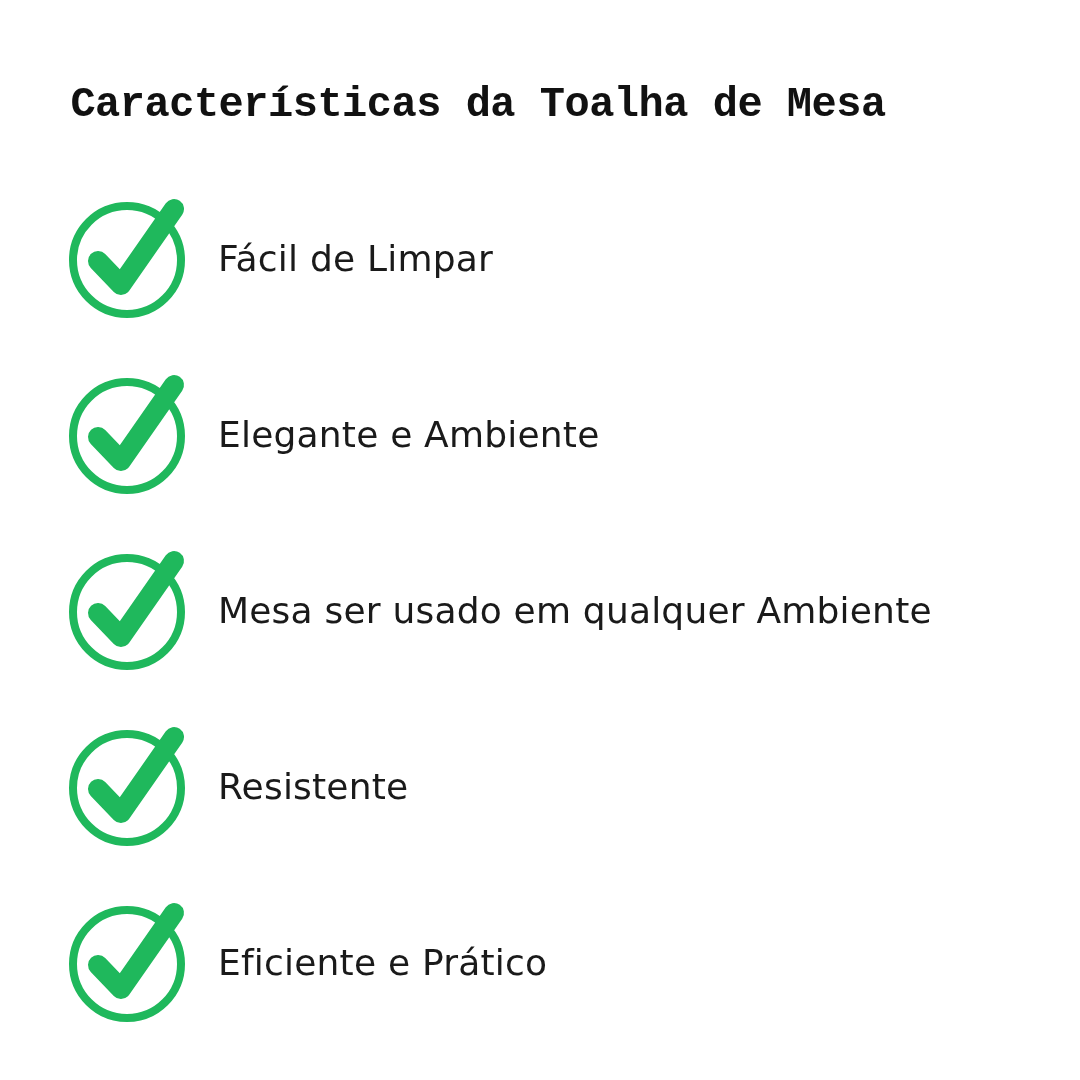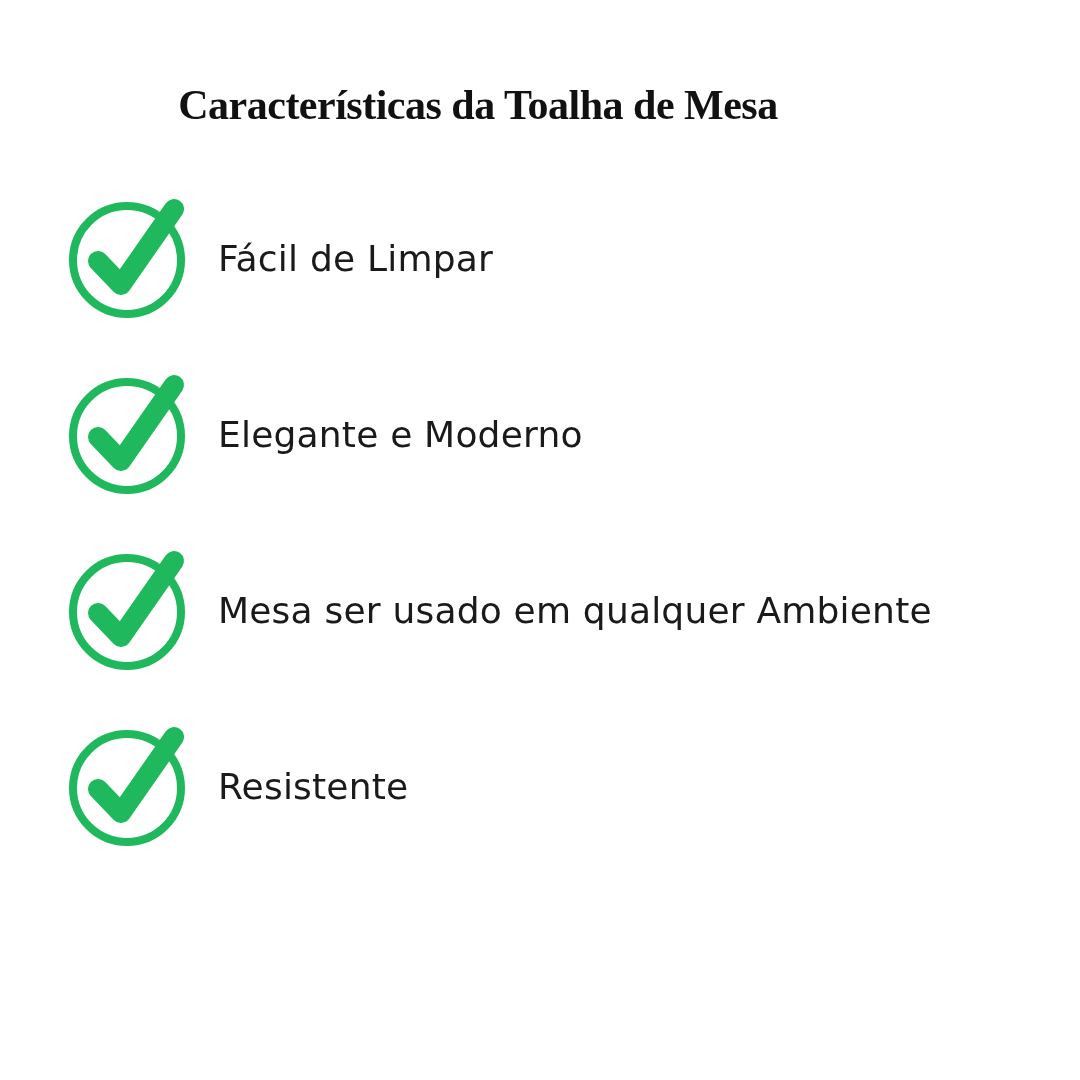--- a/index.html
+++ b/index.html
@@ -20,21 +20,21 @@
     height: 1080px;
     background: #ffffff;
     box-sizing: border-box;
   }
   .page-title {
     position: absolute;
     top: 52px;
     left: 0;
     width: 956px;
     text-align: center;
-    font-family: Liberation Serif, serif;
+    font-family: Liberation Mono, monospace;
     font-size: 42px;
     font-weight: 700;
     letter-spacing: -0.5px;
     color: #111111;
     line-height: 1.2;
   }
   .feature-list {
     position: absolute;
     top: 170px;
     left: 0;
@@ -90,21 +90,21 @@
       <span class="feature-label">Fácil de Limpar</span>
     </div>
 
     <div class="feature-item">
       <span class="check-wrap">
         <svg width="126" height="126" viewBox="0 0 126 126" aria-hidden="true">
           <circle cx="63" cy="65" r="54" fill="none" stroke="#1fb85c" stroke-width="8"></circle>
           <path d="M34 66 L57 90 L110 14" fill="none" stroke="#1fb85c" stroke-width="20" stroke-linecap="round" stroke-linejoin="round"></path>
         </svg>
       </span>
-      <span class="feature-label">Elegante e Moderno</span>
+      <span class="feature-label">Elegante e Ambiente</span>
     </div>
 
     <div class="feature-item">
       <span class="check-wrap">
         <svg width="126" height="126" viewBox="0 0 126 126" aria-hidden="true">
           <circle cx="63" cy="65" r="54" fill="none" stroke="#1fb85c" stroke-width="8"></circle>
           <path d="M34 66 L57 90 L110 14" fill="none" stroke="#1fb85c" stroke-width="20" stroke-linecap="round" stroke-linejoin="round"></path>
         </svg>
       </span>
       <span class="feature-label">Mesa ser usado em qualquer Ambiente</span>
@@ -113,15 +113,24 @@
     <div class="feature-item">
       <span class="check-wrap">
         <svg width="126" height="126" viewBox="0 0 126 126" aria-hidden="true">
           <circle cx="63" cy="65" r="54" fill="none" stroke="#1fb85c" stroke-width="8"></circle>
           <path d="M34 66 L57 90 L110 14" fill="none" stroke="#1fb85c" stroke-width="20" stroke-linecap="round" stroke-linejoin="round"></path>
         </svg>
       </span>
       <span class="feature-label">Resistente</span>
     </div>
 
+    <div class="feature-item">
+      <span class="check-wrap">
+        <svg width="126" height="126" viewBox="0 0 126 126" aria-hidden="true">
+          <circle cx="63" cy="65" r="54" fill="none" stroke="#1fb85c" stroke-width="8"></circle>
+          <path d="M34 66 L57 90 L110 14" fill="none" stroke="#1fb85c" stroke-width="20" stroke-linecap="round" stroke-linejoin="round"></path>
+        </svg>
+      </span>
+      <span class="feature-label">Eficiente e Prático</span>
+    </div>
 
   </div>
 </div>
 
 </body></html>

